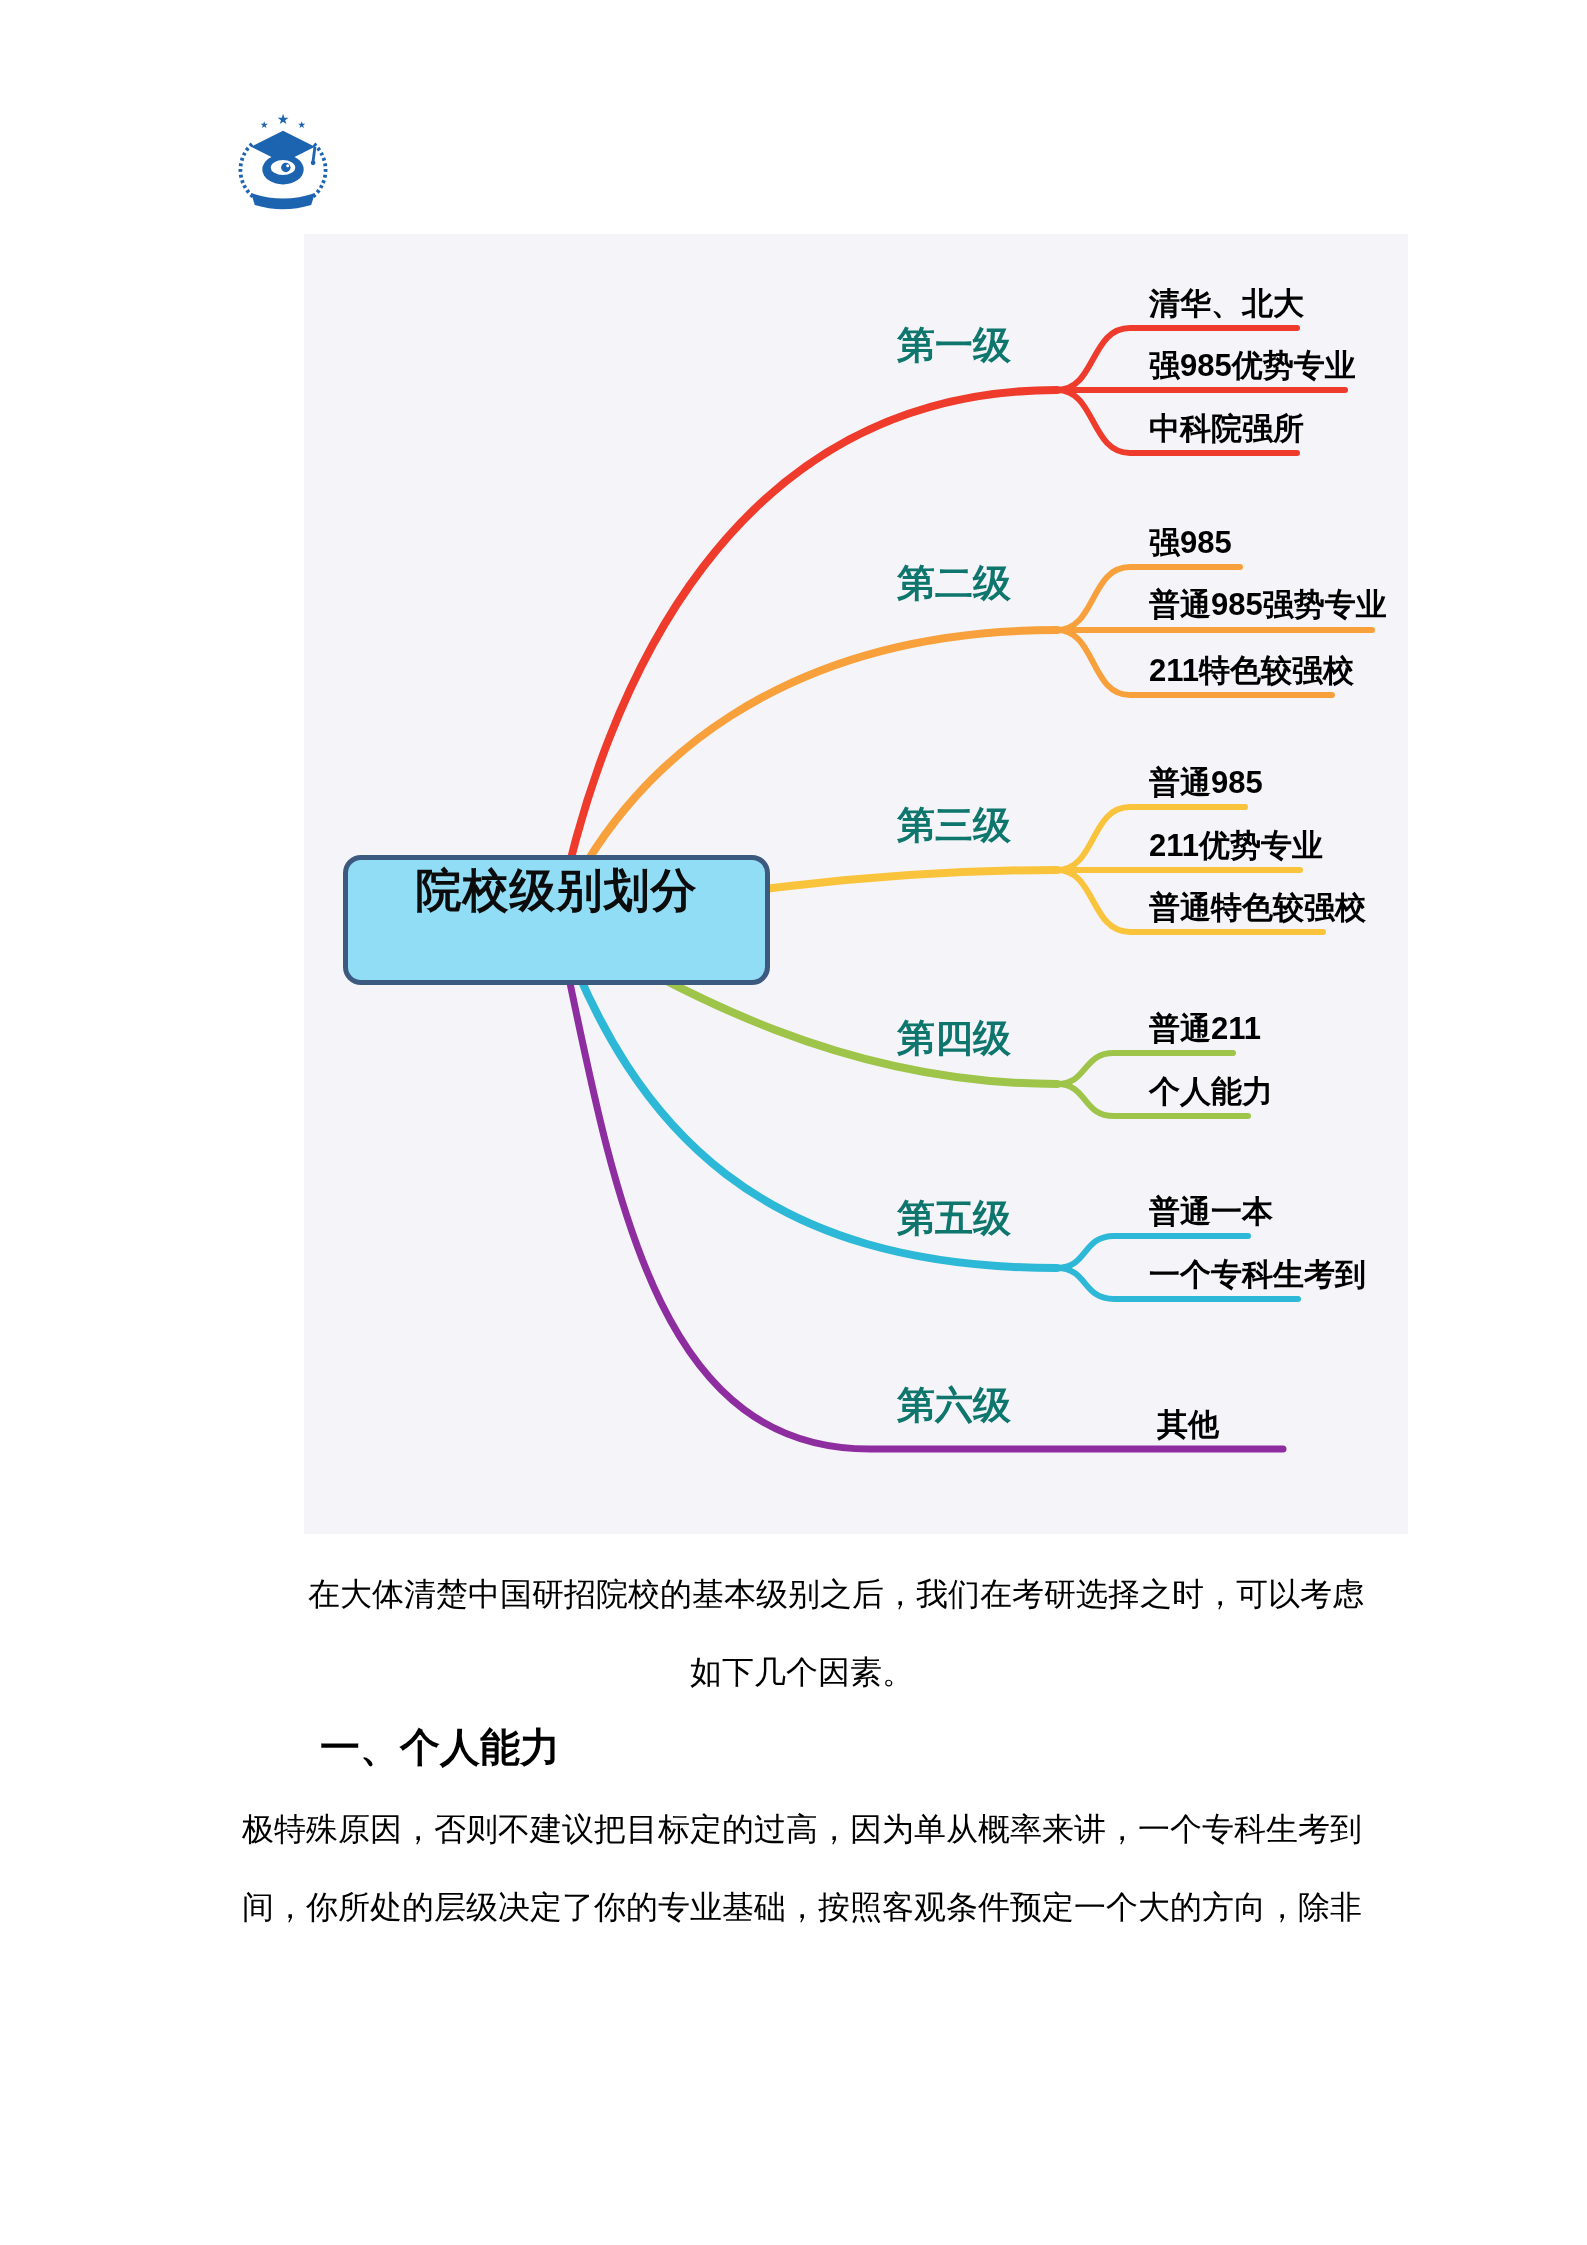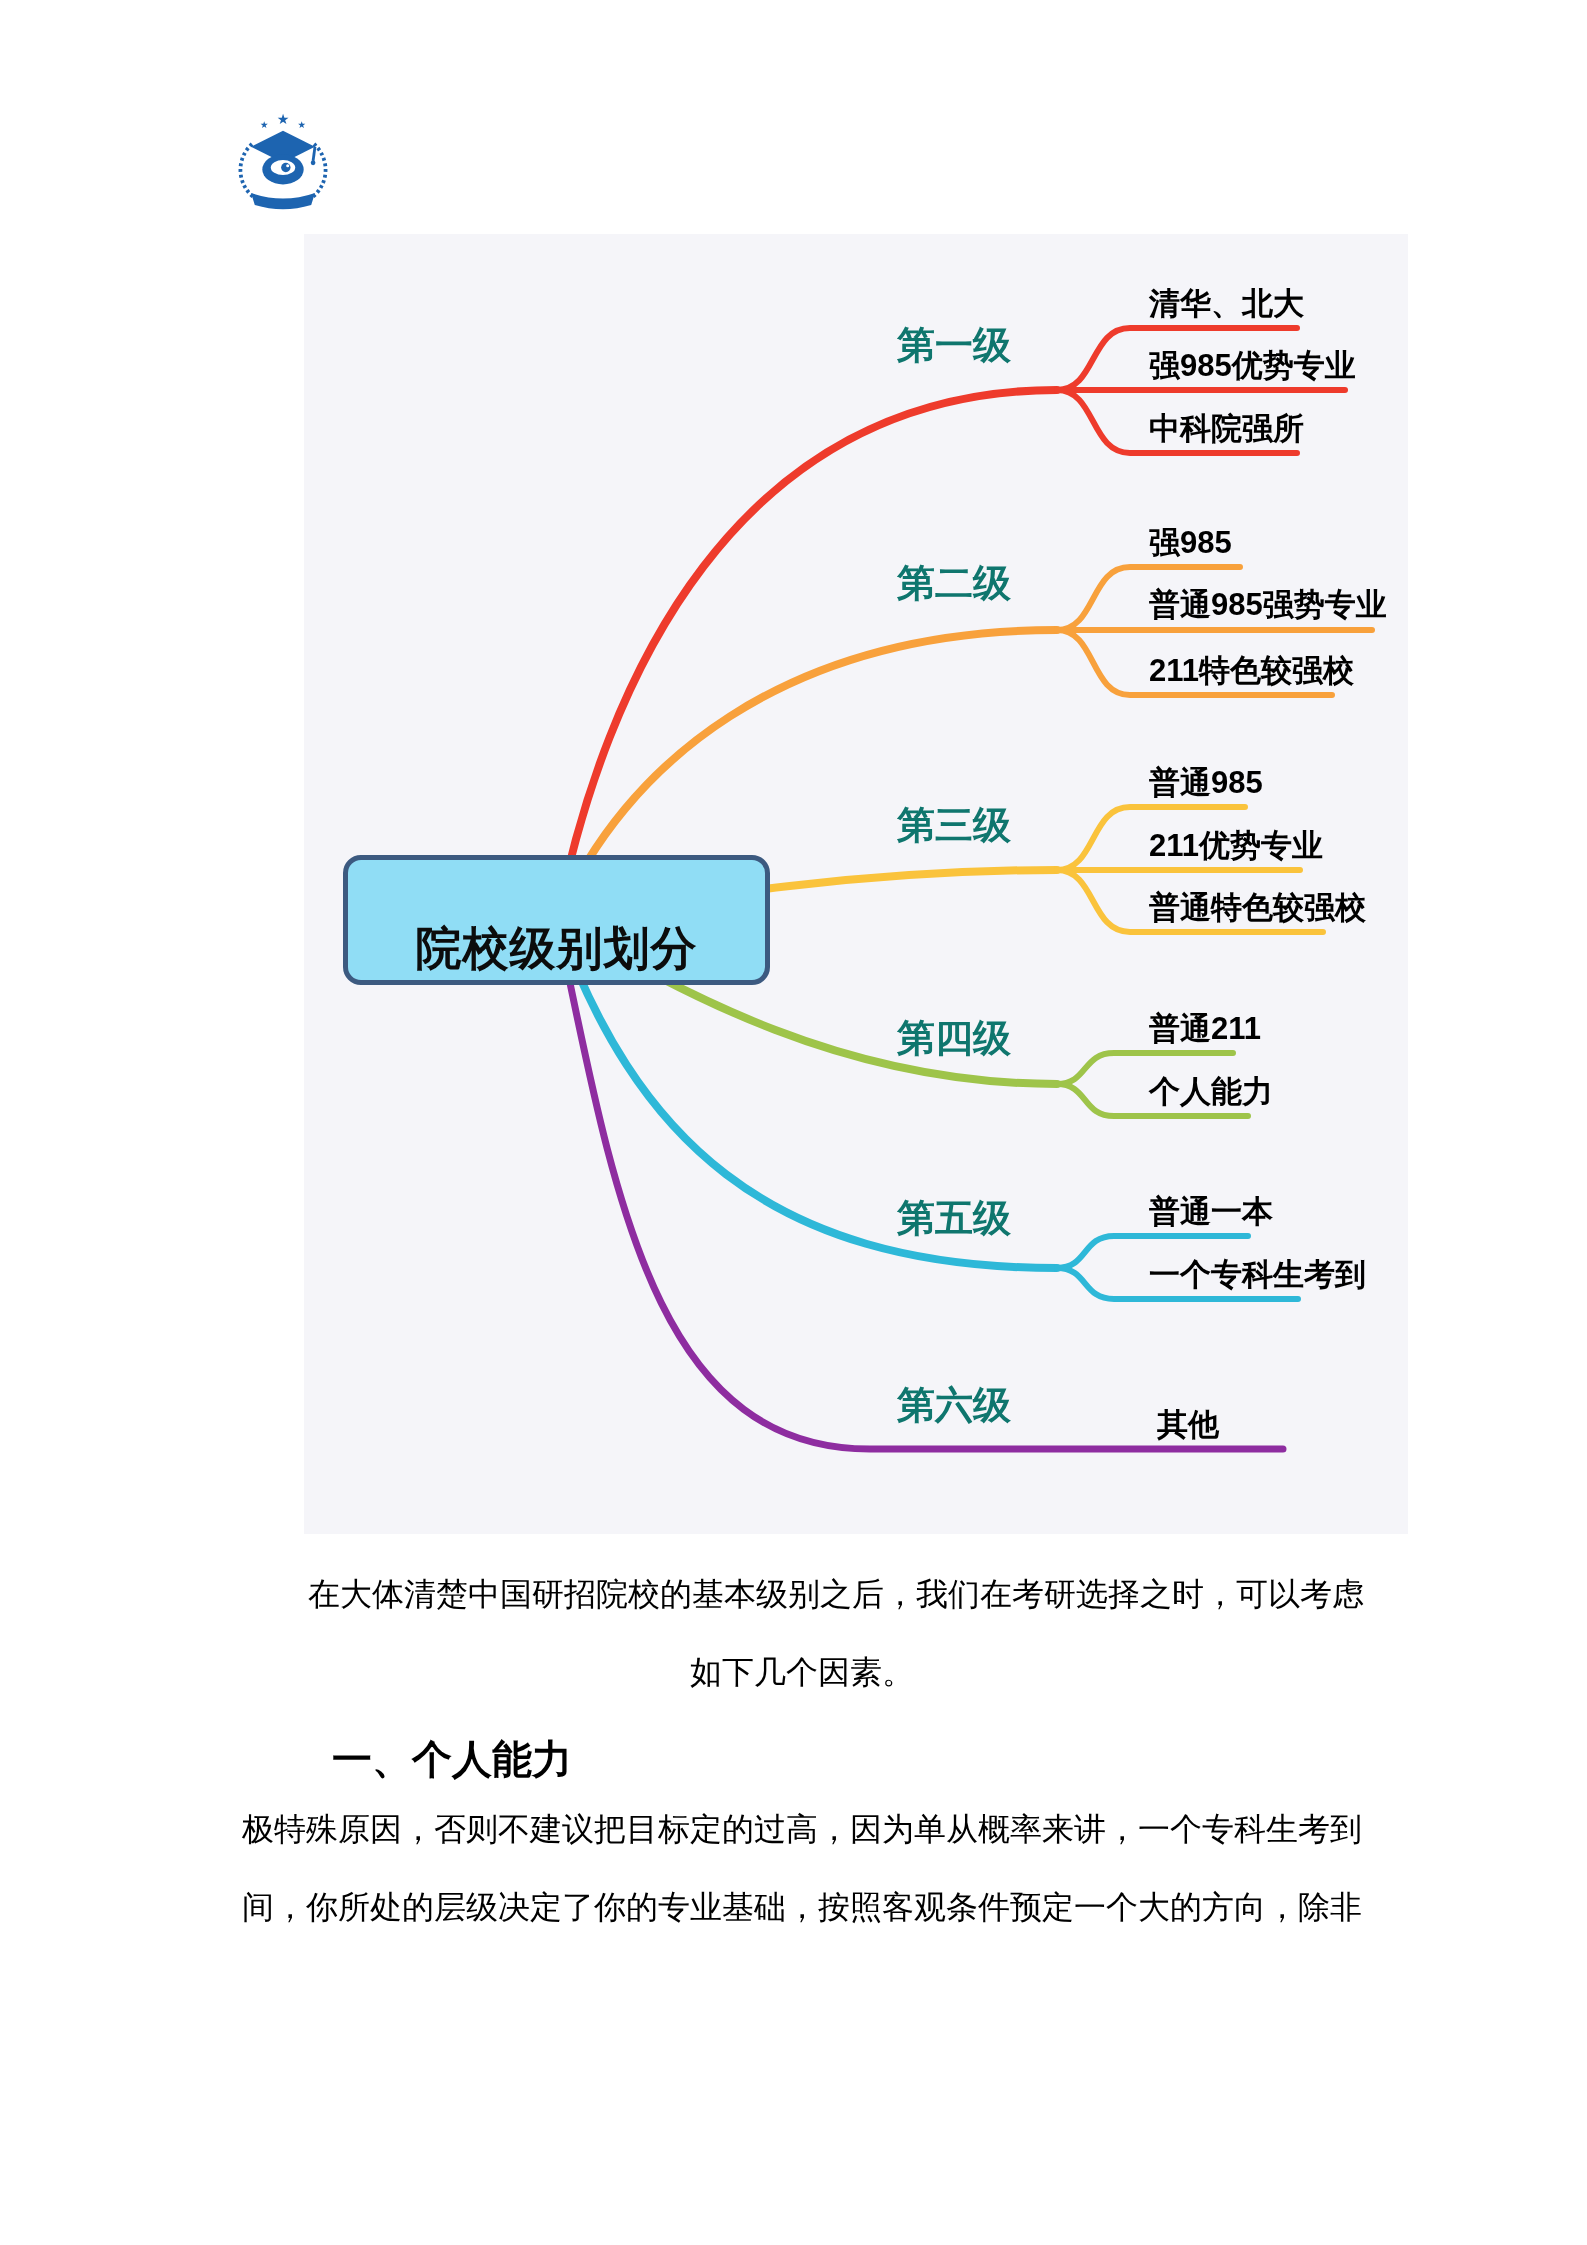--- a/index.html
+++ b/index.html
@@ -10,21 +10,21 @@
   
   .logo{position:absolute;left:236px;top:110px;height:100px;display:flex;align-items:center;}
   .logo svg{width:94px;height:100px;display:block;}
   .brand{font-size:47px;font-weight:800;color:#1d64b0;letter-spacing:2px;margin-left:8px;line-height:100px;}
   
   .mindmap{position:absolute;left:304px;top:234px;width:1104px;height:1300px;margin:0;background:#f5f5f9;}
   .mm-lines{position:absolute;left:0;top:0;width:1104px;height:1300px;}
   .mm-node{
     position:absolute;left:39px;top:621px;width:427px;height:130px;box-sizing:border-box;
     background:#90ddf5;border:5px solid #3c5a80;border-radius:18px;
-    display:flex;align-items:flex-end;justify-content:center;
+    display:flex;align-items:flex-start;justify-content:center;
     font-size:46px;font-weight:800;color:#0c0c0c;letter-spacing:1px;
   }
   .mm-branch-label{
     position:absolute;width:160px;text-align:center;
     font-size:38px;font-weight:800;color:#0f766e;line-height:44px;white-space:nowrap;
   }
   .mm-child-label{
     position:absolute;left:845px;
     font-size:31px;font-weight:800;color:#000000;line-height:36px;white-space:nowrap;
   }
@@ -133,20 +133,20 @@
     <div class="mm-child-label" style="top:1023px">一个专科生考到</div>
 
     <div class="mm-child-label" style="top:1173px;left:853px">其他</div>
   </figure>
 
   <div class="article-block" style="top:1555px">
     <div class="body-line indent">在大体清楚中国研招院校的基本级别之后，我们在考研选择之时，可以考虑</div>
     <div class="body-line">如下几个因素。</div>
   </div>
 
-  <h2 class="heading1" style="margin:12px">一、个人能力</h2>
+  <h2 class="heading1" style="margin:0">一、个人能力</h2>
 
   <div class="article-block" style="top:1790px">
     <div class="body-line">极特殊原因，否则不建议把目标定的过高，因为单从概率来讲，一个专科生考到</div>
     <div class="body-line">间，你所处的层级决定了你的专业基础，按照客观条件预定一个大的方向，除非</div>
   </div>
 
 </div>
 
 </body></html>

